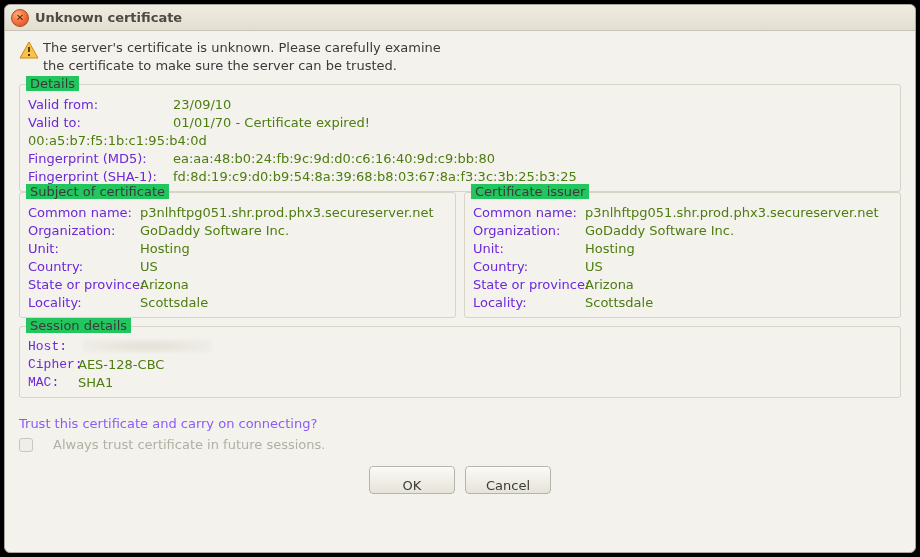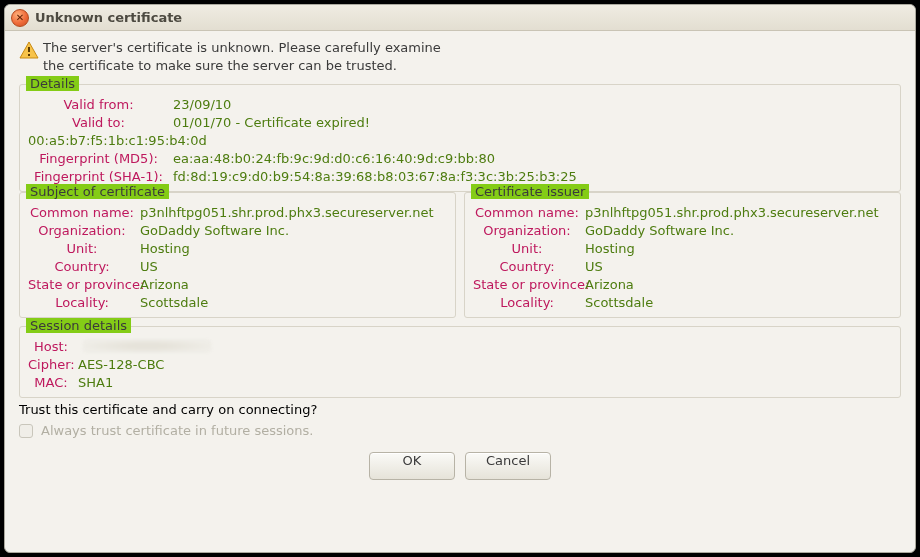--- a/index.html
+++ b/index.html
@@ -70,52 +70,52 @@
     border: 1px solid #d8d4c8;
     border-radius: 3px;
     margin-top: 6px;
     position: relative;
     padding: 10px 8px 6px 8px;
   }
   .group-legend {
     position: absolute;
     top: -9px;
     left: 6px;
-    background: #84cc16;
+    background: #22c55e;
     padding: 0 4px;
     font-size: 13px;
     color: #3a3a3a;
   }
   .kv-row { display: flex; padding: 1.5px 0; }
-  .kv-label { white-space: nowrap; padding-right: 4px; color: #be185d; text-align: center; }
+  .kv-label { white-space: nowrap; padding-right: 4px; color: #6d28d9; }
   .kv-value { white-space: nowrap; color: #4d7c0f; }
   .details .kv-label { width: 145px; }
   .subject-issuer-row {
     display: flex;
     gap: 8px;
     margin-top: 0;
   }
   .subject-issuer-row .groupbox { flex: 1; margin-top: 0; }
   .si .kv-label { width: 112px; }
-  .session .kv-label { width: 50px; }
+  .session .kv-label { width: 50px; font-family: Liberation Mono, monospace; }
   .host-blur {
     width: 130px; height: 14px;
     background: radial-gradient(ellipse at center, #e6e3da 20%, #efede7 70%);
     filter: blur(1.2px);
     border-radius: 6px;
     margin-left: 4px;
   }
   .question {
-    margin-top: 4px;
-    color: #000000;
+    margin-top: 18px;
+    color: #8b5cf6;
   }
   .check-row {
     display: flex;
     align-items: center;
-    gap: 8px;
+    gap: 20px;
     margin-top: 6px;
     color: #b2afa3;
     text-align: right;
   }
   .checkbox {
     width: 14px; height: 14px;
     border: 1px solid #c9c6bb;
     border-radius: 3px;
     background: #f0eee8;
   }
@@ -129,21 +129,21 @@
     min-width: 86px;
     height: 28px;
     padding: 0 16px;
     border: 1px solid #b7b3a6;
     border-radius: 4px;
     background: linear-gradient(#fafaf7, #e6e3d9);
     color: #3a3a3a;
     font-size: 13px;
     cursor: pointer;
     box-shadow: inset 0 1px 0 #fff;
-    display: flex; align-items: flex-start; justify-content: center;
+    display: flex; align-items: flex-end; justify-content: center;
   }
 </style>
 </head>
 <body>
 
 <div class="window">
   <div class="titlebar">
     <div class="close-btn">
       <span>✕</span>
     </div>

